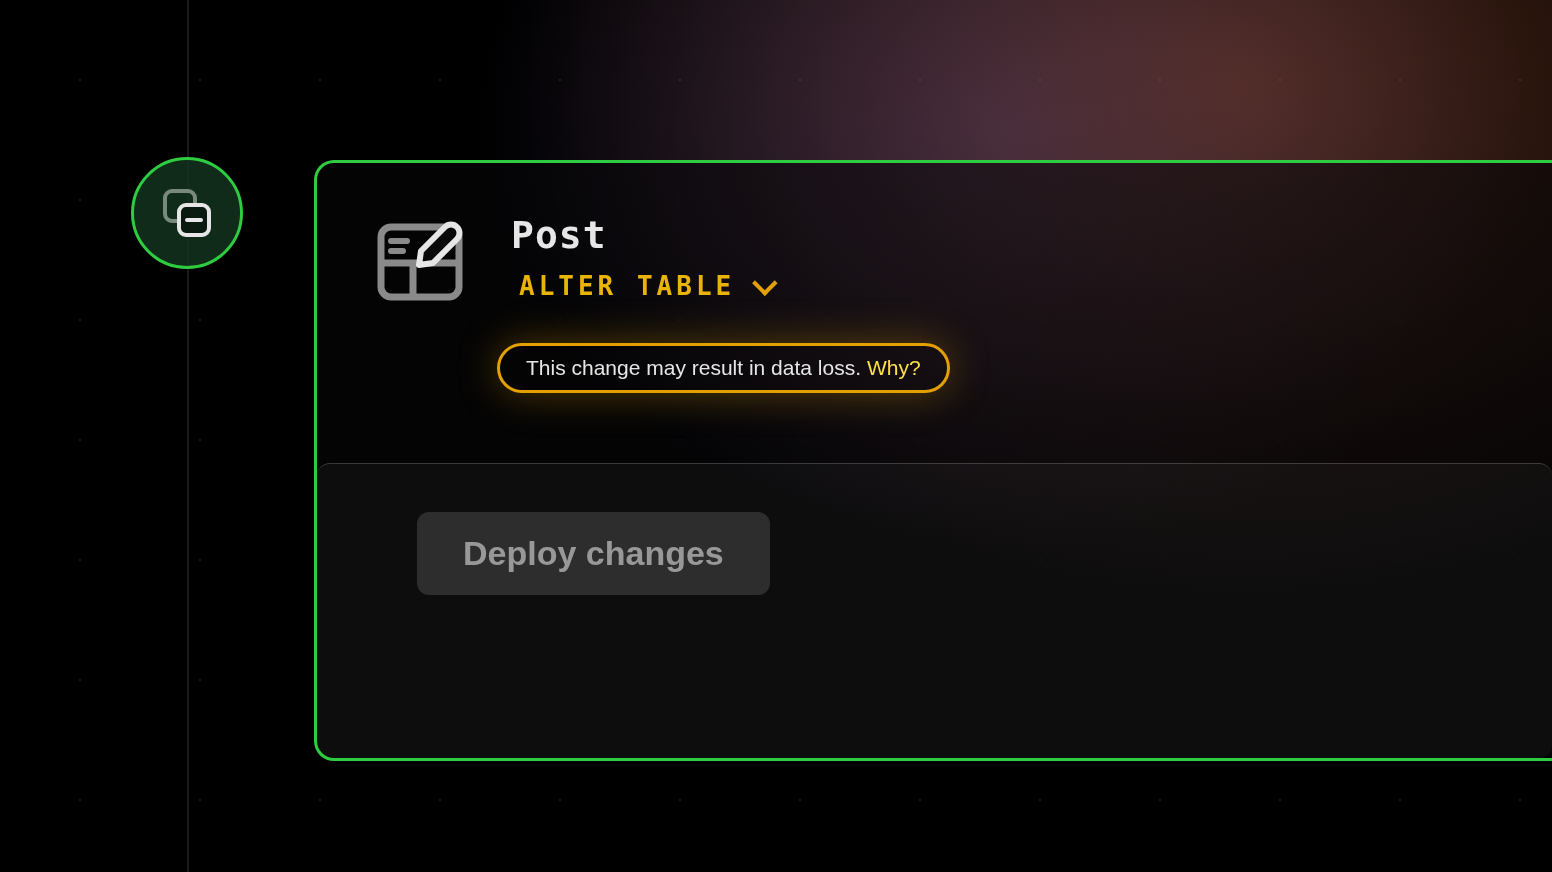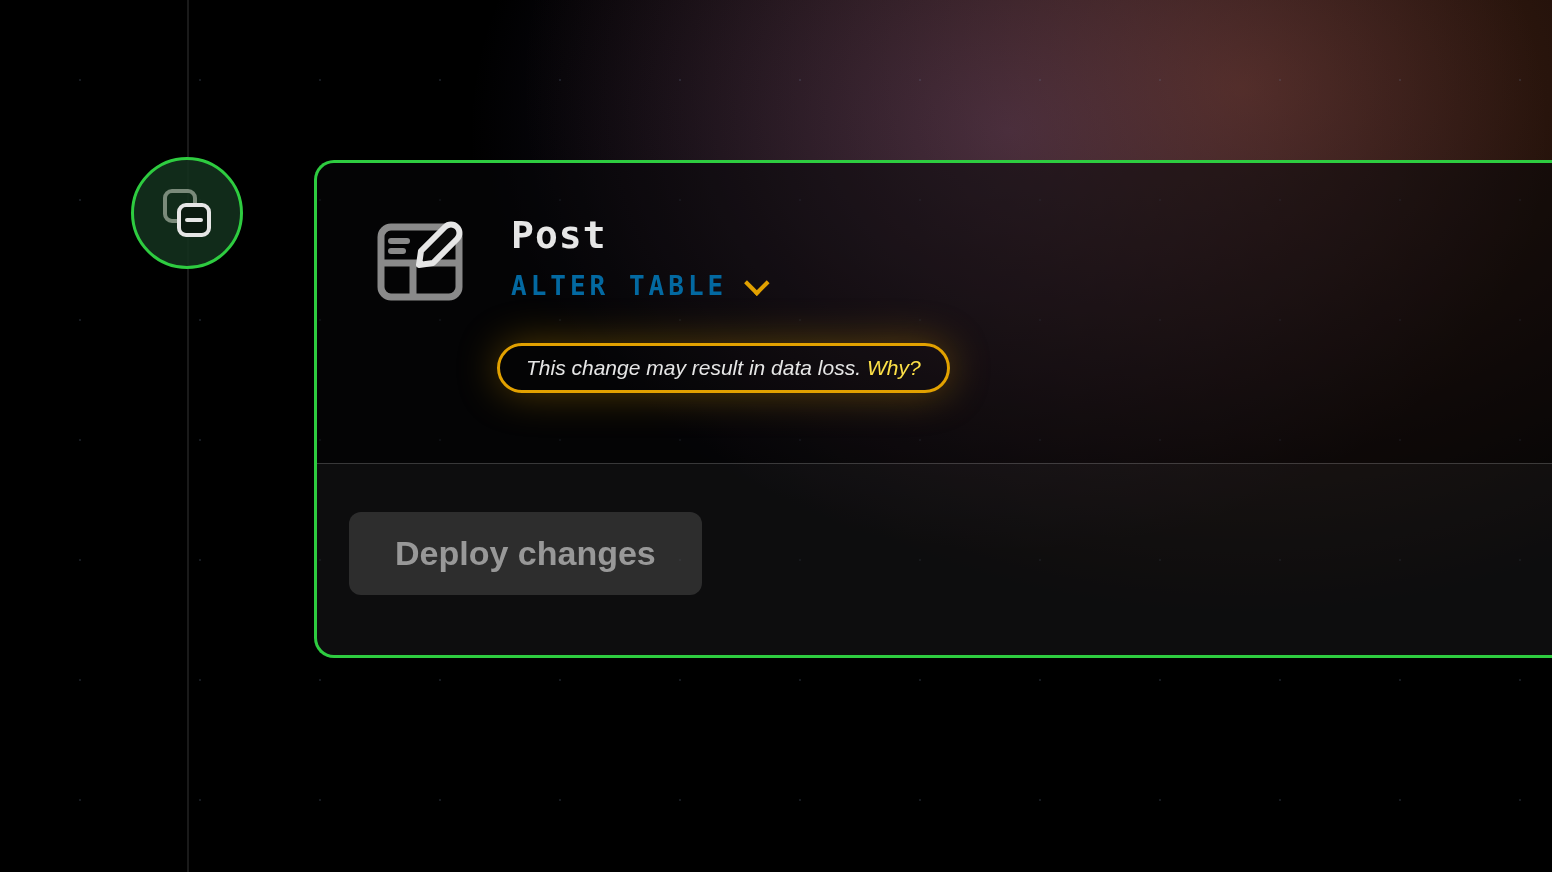--- a/index.html
+++ b/index.html
@@ -17,46 +17,47 @@
     }
     .timeline-line { position:absolute; left:187px; top:0; width:2px; height:100%; background:rgba(255,255,255,.10); }
 
     .node-badge {
       position:absolute; left:131px; top:157px; width:112px; height:112px;
       border:3px solid #2ecc40; border-radius:50%;
       background:rgba(20,50,30,.85);
       display:flex; align-items:center; justify-content:center;
     }
     .panel {
-      position:absolute; left:314px; top:160px; right:0; height:498px;
+      position:absolute; left:314px; top:160px; right:0; height:601px;
       border:3px solid #2ecc40; border-right:none;
       border-radius:20px 0 0 20px;
       background:rgba(8,8,10,.55);
       display:flex; flex-direction:column; overflow:hidden;
     }
     .panel-top { flex:0 0 300px; padding:50px 60px 30px 60px; }
     .title-row { display:flex; align-items:flex-start; gap:46px; }
     .table-icon { margin-top:6px; }
     .title-text { display:flex; flex-direction:column; gap:14px; }
     .entity-name { color:#e6e6e6; font-size:38px; font-weight:600; letter-spacing:1px; }
-    .action-row { display:flex; align-items:center; gap:18px; color:#0369a1; font-size:26px; font-weight:600; letter-spacing:4px; cursor:pointer; }
+    .action-row { display:flex; align-items:center; gap:18px; color:#eab308; font-size:26px; font-weight:600; letter-spacing:4px; cursor:pointer;margin-left:8px; }
     .chevron { display:inline-block; width:18px; height:18px; border-right:4px solid #e2a100; border-bottom:4px solid #e2a100; transform:rotate(45deg) translateY(-4px); }
     .warning-pill {
       margin:40px 0 0 120px; display:inline-flex; align-items:center; gap:6px;
       padding:10px 26px; border:3px solid #e2a100; border-radius:999px;
       box-shadow:0 0 40px rgba(226,161,0,.35);
-      font-family:-apple-system,Segoe UI,sans-serif; font-size:21px;font-style:italic;
+      font-family:-apple-system,Segoe UI,sans-serif; font-size:21px;
     }
     .warning-text { color:#e6e6e6; }
     .why-link { color:#fde047; cursor:pointer; }
 
     .panel-bottom {
       flex:1; border-top:1px solid rgba(255,255,255,.18);
       background:rgba(255,255,255,.04);
-      padding:48px 32px;
+      padding:48px 100px;
+      border-radius:13px;
     }
     .deploy-btn {
       display:inline-block; padding:22px 46px;
       background:rgba(120,120,120,.30);
       color:rgba(210,210,210,.65);
       border-radius:12px;
       font-family:-apple-system,Segoe UI,sans-serif;
       font-size:34px; font-weight:600;
       cursor:pointer;
     }

